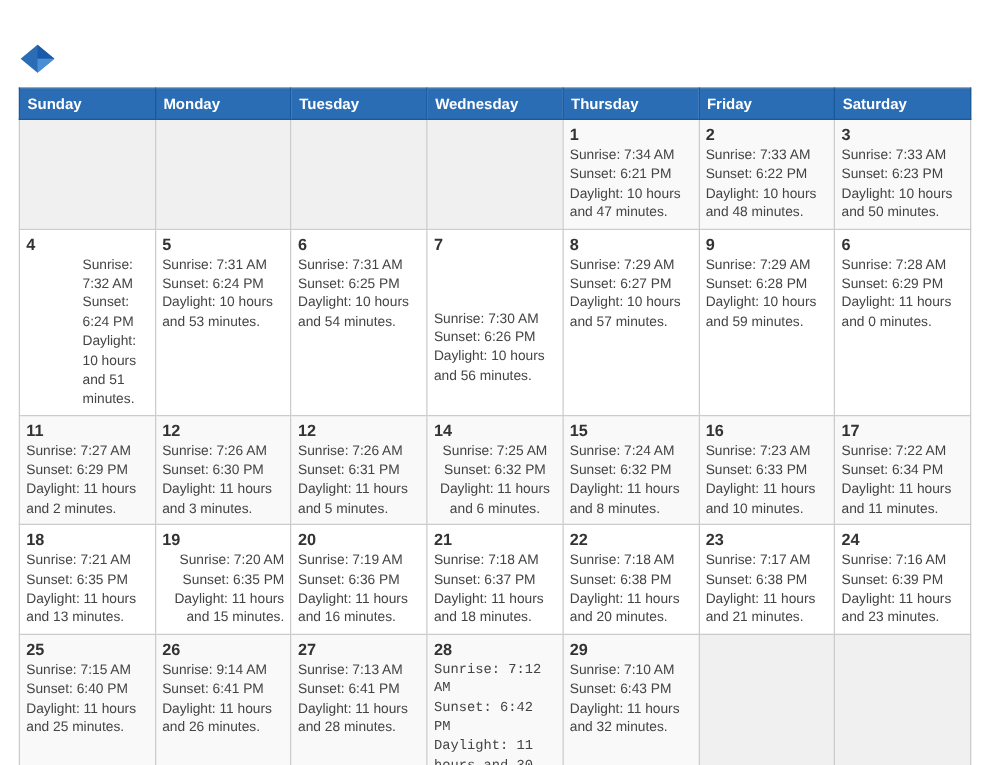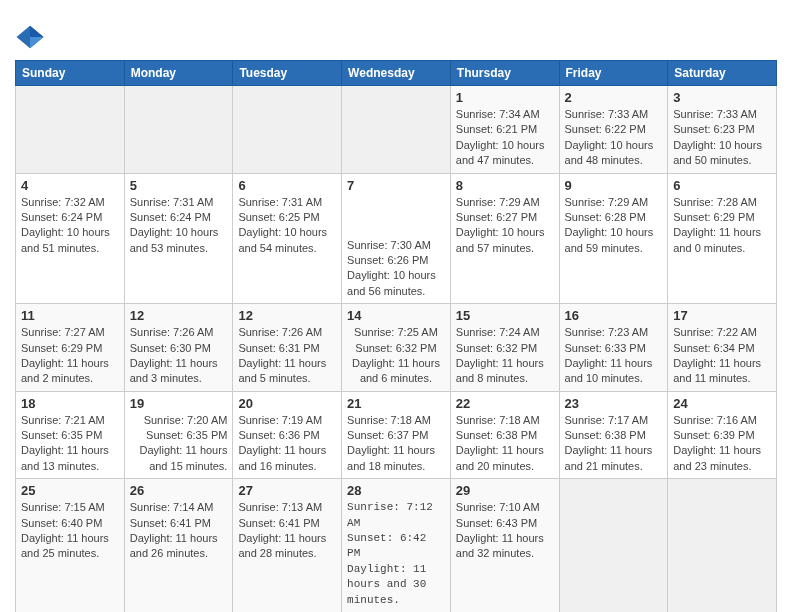--- a/index.html
+++ b/index.html
@@ -6,21 +6,21 @@
     body {
       font-family: Arial, sans-serif;
       background: #fff;
       width: 792px;
       height: 612px;
       overflow: hidden;
     }
     .page {
       width: 792px;
       height: 612px;
-      padding: 18px 15px;
+      padding: 28px 15px;
     }
     .header {
       display: flex;
       align-items: flex-start;
       justify-content: space-between;
       margin-bottom: 8px;
     }
     .logo {
       display: flex;
       align-items: center;
@@ -157,21 +157,21 @@
           <td>
             <span class="day-number">3</span>
             <div class="day-info" style="white-space: pre-line;">Sunrise: 7:33 AM
 Sunset: 6:23 PM
 Daylight: 10 hours and 50 minutes.</div>
           </td>
         </tr>
         <tr>
           <td>
             <span class="day-number">4</span>
-            <div class="day-info" style="white-space: pre-line;">Sunrise: 7:32 AM
+            <div class="day-info" style="white-space: pre-line; margin-left: 45px;">Sunrise: 7:32 AM
 Sunset: 6:24 PM
 Daylight: 10 hours and 51 minutes.</div>
           </td>
           <td>
             <span class="day-number">5</span>
             <div class="day-info" style="white-space: pre-line;">Sunrise: 7:31 AM
 Sunset: 6:24 PM
 Daylight: 10 hours and 53 minutes.</div>
           </td>
           <td>
@@ -295,21 +295,21 @@
         </tr>
         <tr>
           <td>
             <span class="day-number">25</span>
             <div class="day-info" style="white-space: pre-line;">Sunrise: 7:15 AM
 Sunset: 6:40 PM
 Daylight: 11 hours and 25 minutes.</div>
           </td>
           <td>
             <span class="day-number">26</span>
-            <div class="day-info" style="white-space: pre-line;">Sunrise: 7:14 AM
+            <div class="day-info" style="white-space: pre-line;">Sunrise: 9:14 AM
 Sunset: 6:41 PM
 Daylight: 11 hours and 26 minutes.</div>
           </td>
           <td>
             <span class="day-number">27</span>
             <div class="day-info" style="white-space: pre-line;">Sunrise: 7:13 AM
 Sunset: 6:41 PM
 Daylight: 11 hours and 28 minutes.</div>
           </td>
           <td>

